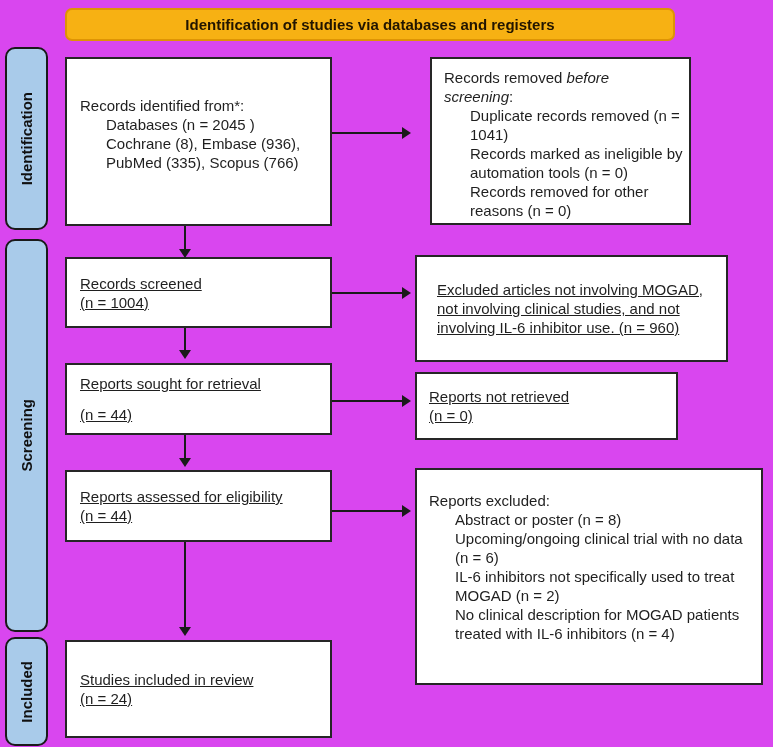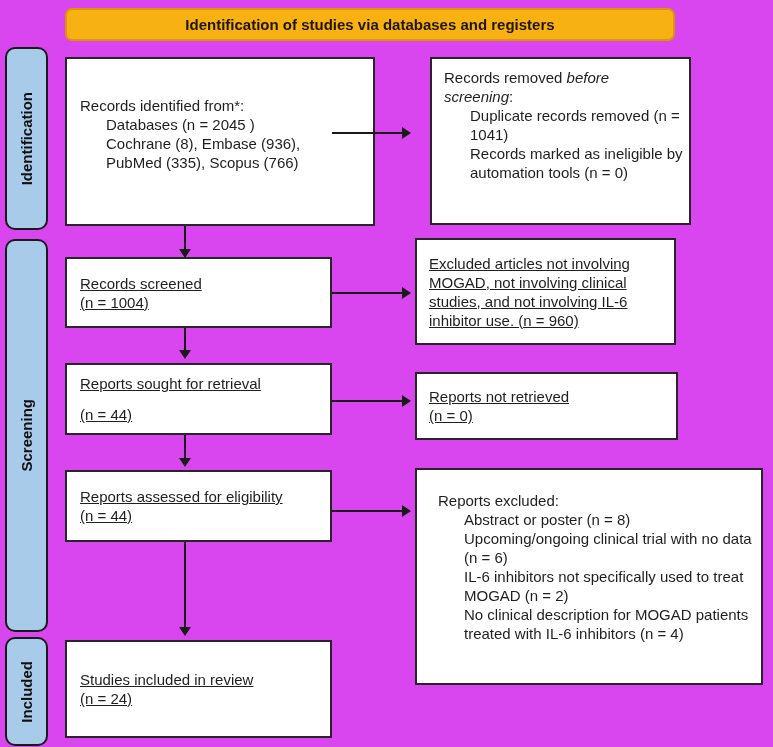--- a/index.html
+++ b/index.html
@@ -33,28 +33,28 @@
   .stage-screen{top:239px;height:393px;}
   .stage-incl{top:637px;height:109px;}
   
   .box{
     position:absolute;background:#ffffff;
     border:2px solid var(--box_border,#262626);
     box-sizing:border-box;font-size:15px;line-height:19px;color:var(--text,#1f1f1f);
   }
   .box .ind{padding-left:26px;}
   .center-v{display:flex;flex-direction:column;justify-content:center;text-decoration:underline;}
-  .b1{left:65px;top:57px;width:310px;height:169px;padding:37px 8px 0 13px;}
+  .b1{left:65px;top:57px;width:267px;height:169px;padding:37px 8px 0 13px;}
   .r1{left:430px;top:57px;width:261px;height:168px;padding:9px 6px 0 12px;}
   .b2{left:65px;top:257px;width:267px;height:71px;padding:0 8px 0 13px;}
-  .r2{left:415px;top:238px;width:261px;height:107px;padding:0 8px 0 12px;}
+  .r2{left:415px;top:255px;width:313px;height:107px;padding:0 8px 0 20px;}
   .b3{left:65px;top:363px;width:267px;height:72px;padding:0 8px 0 13px;gap:12px;}
   .r3{left:415px;top:372px;width:263px;height:68px;padding:0 8px 0 12px;}
   .b4{left:65px;top:470px;width:267px;height:72px;padding:0 8px 0 13px;}
-  .r4{left:415px;top:468px;width:348px;height:217px;padding:21px 8px 0 21px;}
+  .r4{left:415px;top:468px;width:348px;height:217px;padding:21px 8px 0 12px;}
   .b5{left:65px;top:640px;width:267px;height:98px;padding:0 8px 0 13px;}
   
   .line{position:absolute;background:var(--arrow,#1a1a1a);}
   .ah-d{position:absolute;width:0;height:0;
     border-left:6px solid transparent;border-right:6px solid transparent;
     border-top:9px solid var(--arrow,#1a1a1a);}
   .ah-r{position:absolute;width:0;height:0;
     border-top:6px solid transparent;border-bottom:6px solid transparent;
     border-left:9px solid var(--arrow,#1a1a1a);}
 </style>
@@ -79,20 +79,21 @@
     <div>Records identified from*:</div>
     <div class="ind">Databases (n = 2045 )</div>
     <div class="ind">Cochrane (8), Embase (936),</div>
     <div class="ind">PubMed (335), Scopus (766)</div>
   </div>
 
   <div class="box r1">
     <div><span>Records removed </span><i>before</i><br><i>screening</i><span>:</span></div>
     <div class="ind">Duplicate records removed (n = 1041)</div>
     <div class="ind">Records marked as ineligible by automation tools (n = 0)</div>
+    <div class="ind">Records removed for other reasons (n = 0)</div>
   </div>
 
   <div class="box b2 center-v">
     <div>Records screened</div>
     <div>(n = 1004)</div>
   </div>
   <div class="box r2 center-v">
     <div>Excluded articles not involving MOGAD, not involving clinical studies, and not involving IL-6 inhibitor use. (n = 960)</div>
   </div>
 

